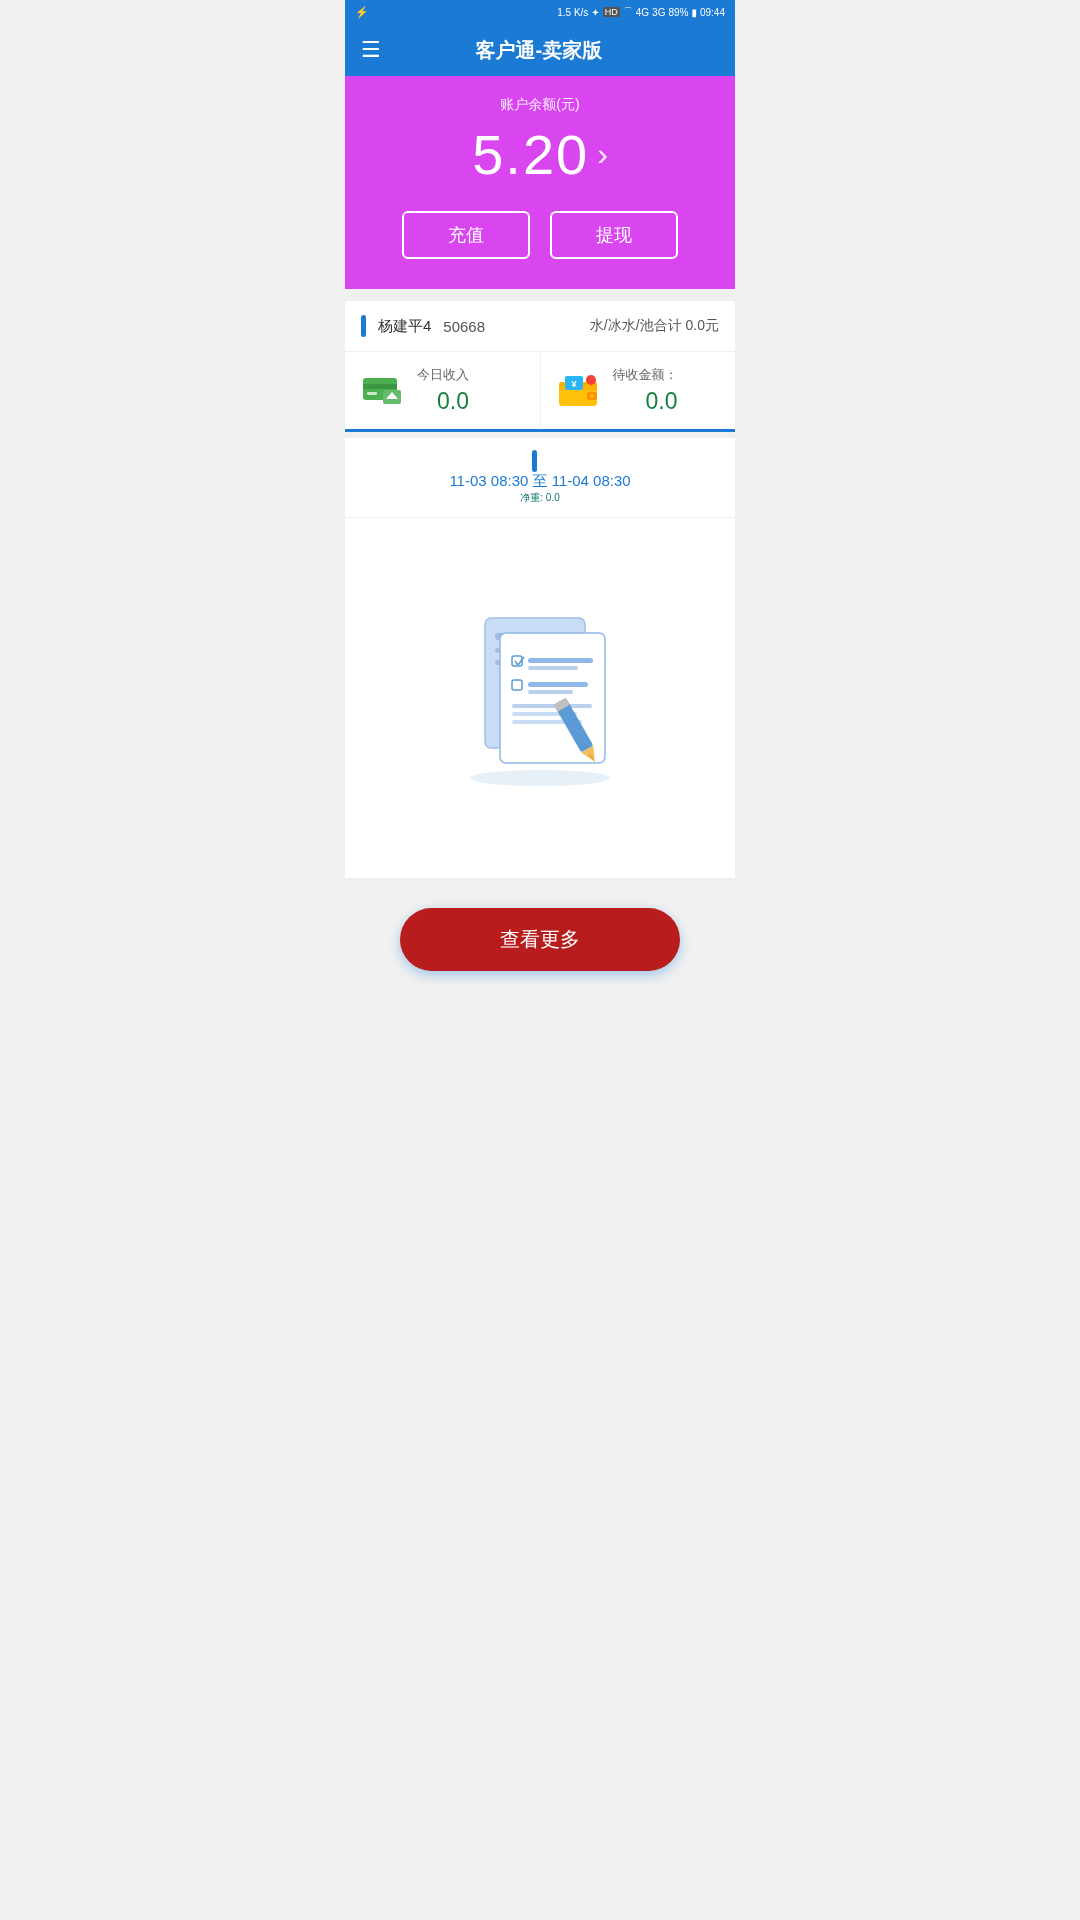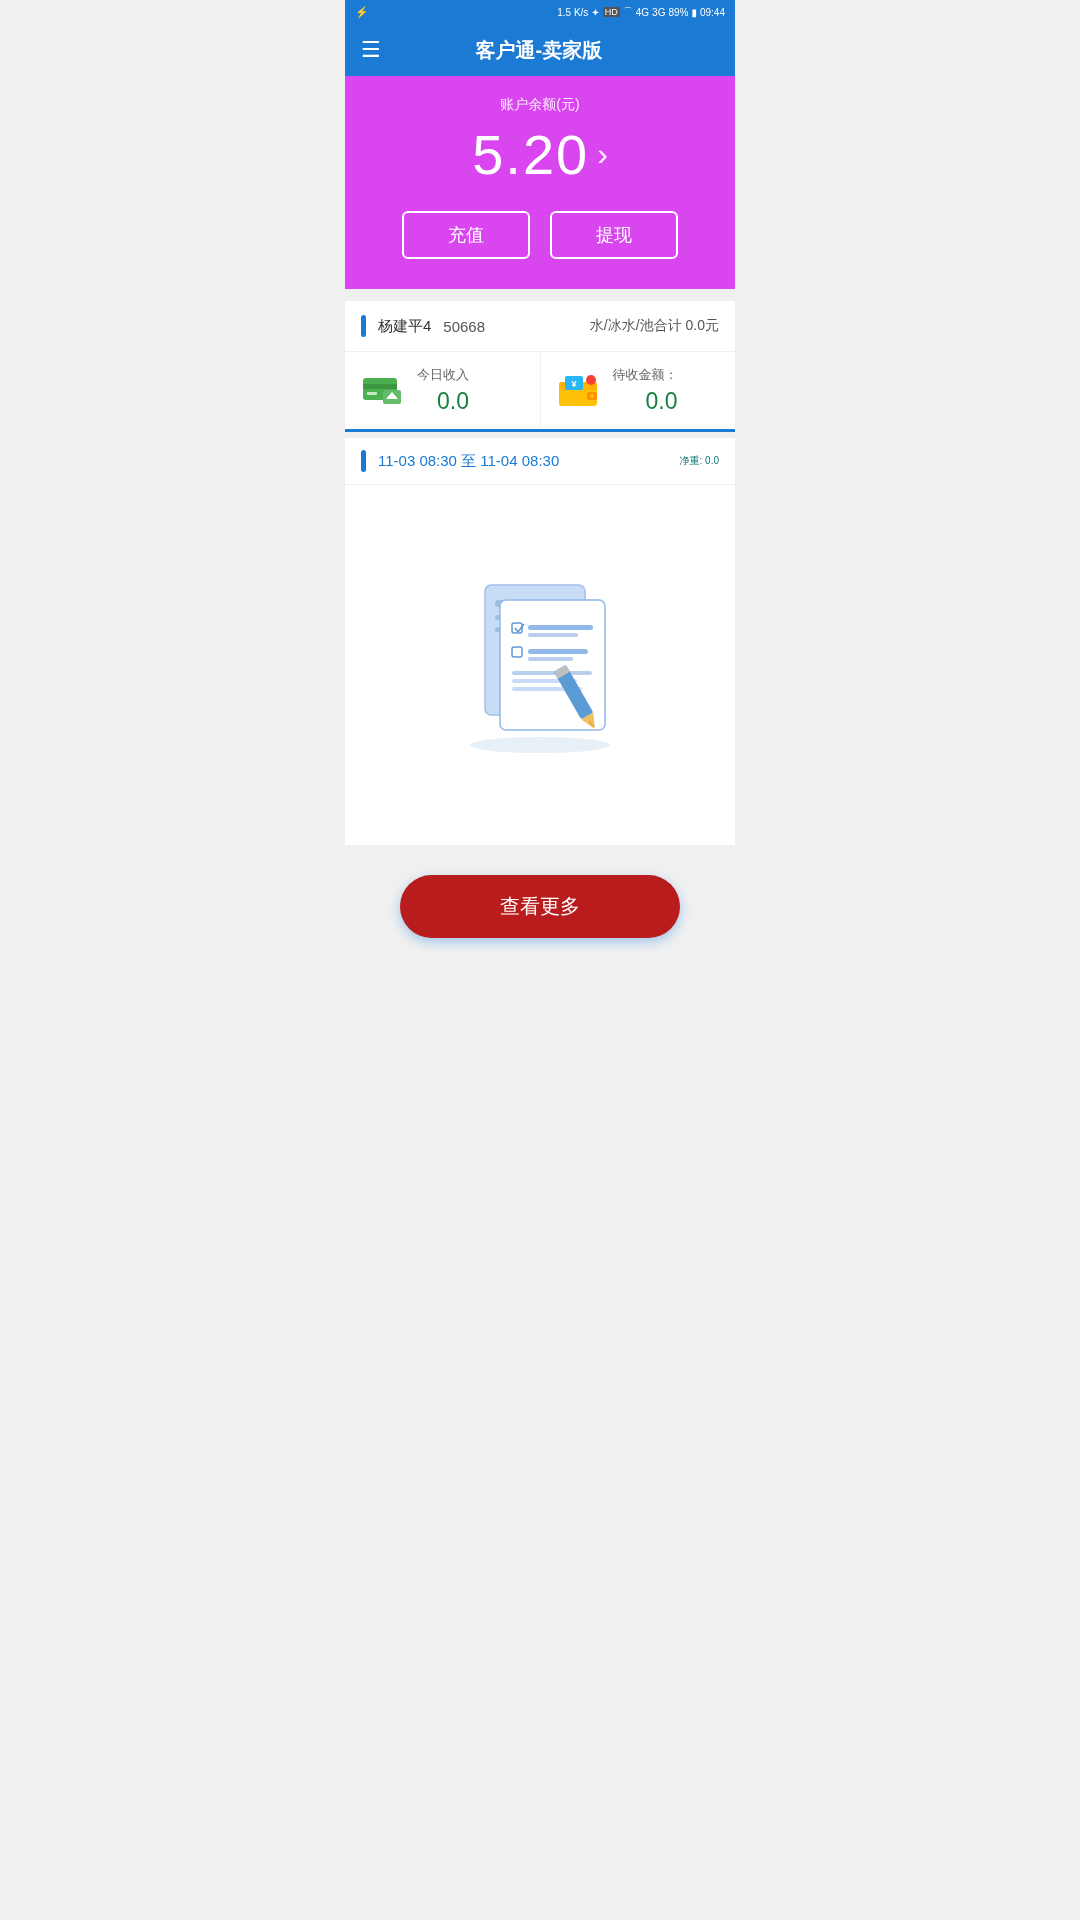--- a/index.html
+++ b/index.html
@@ -164,20 +164,21 @@
     }
 
     
     .date-row {
       background: white;
       display: flex;
       align-items: center;
       padding: 12px 16px;
       border-bottom: 1px solid #eee;
       margin-bottom: 0;
+      flex-direction: column;
     }
     .date-indicator {
       width: 5px;
       height: 22px;
       background: #1a7ad4;
       border-radius: 3px;
       margin-right: 12px;
       flex-shrink: 0;
     }
     .date-range {

